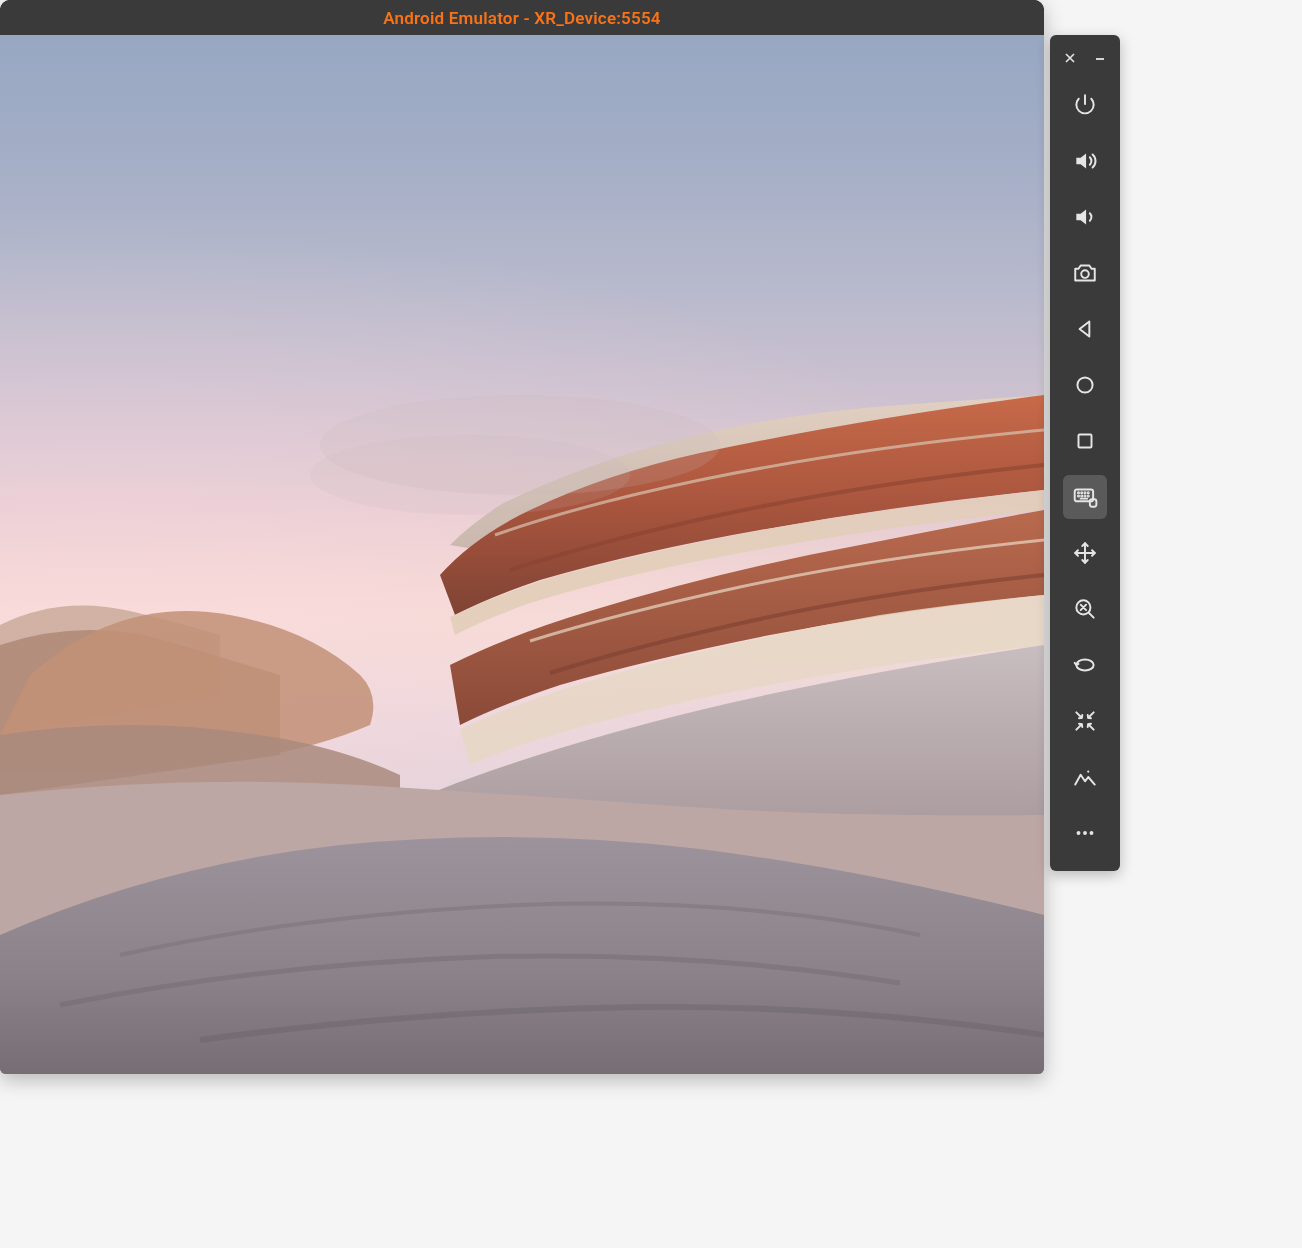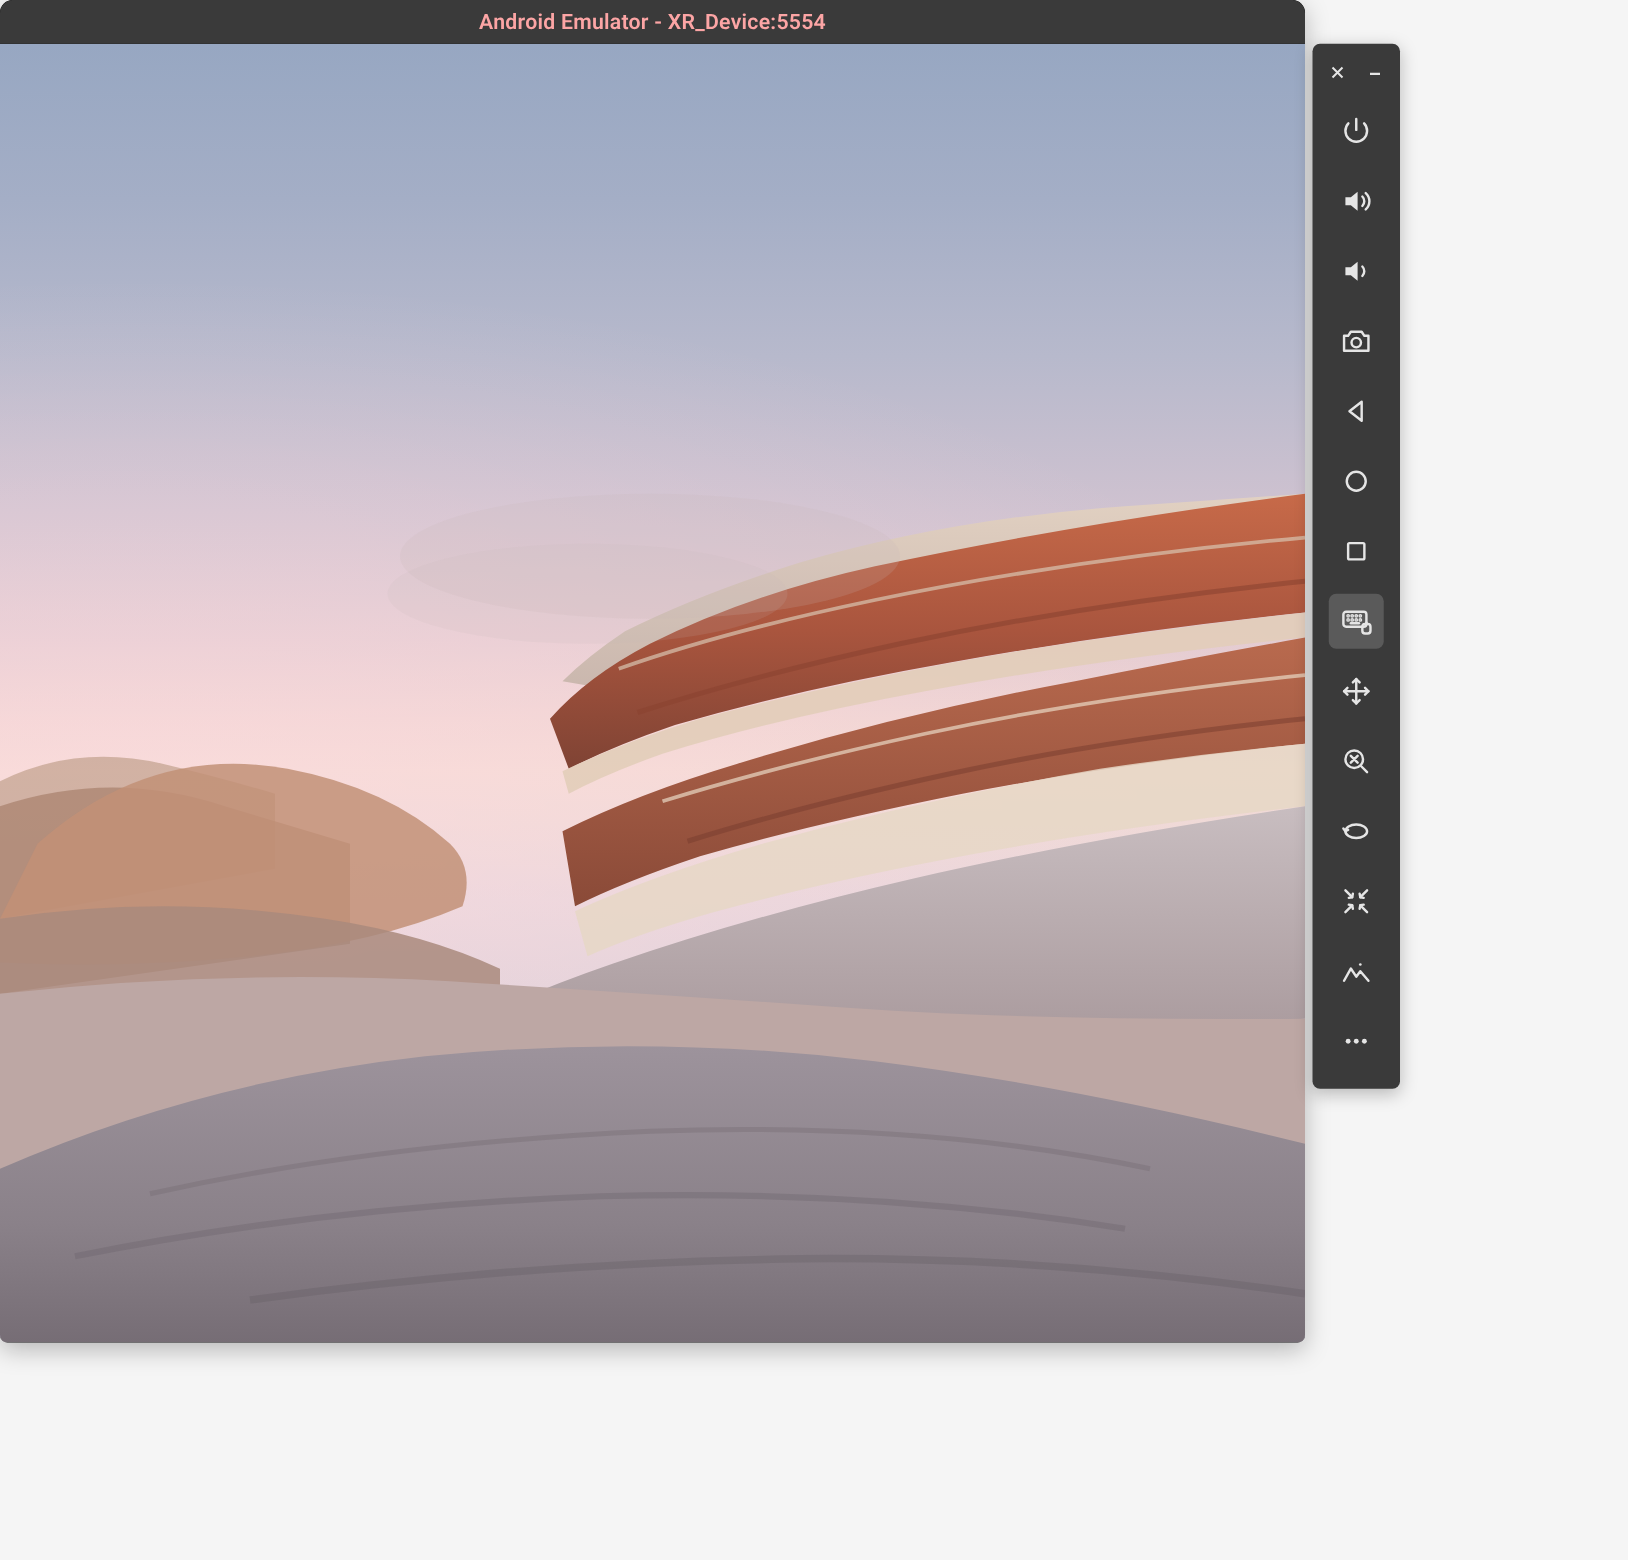--- a/index.html
+++ b/index.html
@@ -20,21 +20,21 @@
     height: 1074px;
     border-radius: 10px 10px 6px 6px;
     overflow: hidden;
     box-shadow: 0 6px 20px rgba(0,0,0,0.25);
     background: #000;
   }
 
   .titlebar {
     height: 35px;
     background: #3a3a3a;
-    color: #fca5a5;
+    color: #f97316;
     font-size: 17px;
     font-weight: 600;
     display: flex;
     align-items: center;
     justify-content: center;
     letter-spacing: 0.2px;
     border-top-left-radius: 10px;
     border-top-right-radius: 10px;
   }
 

